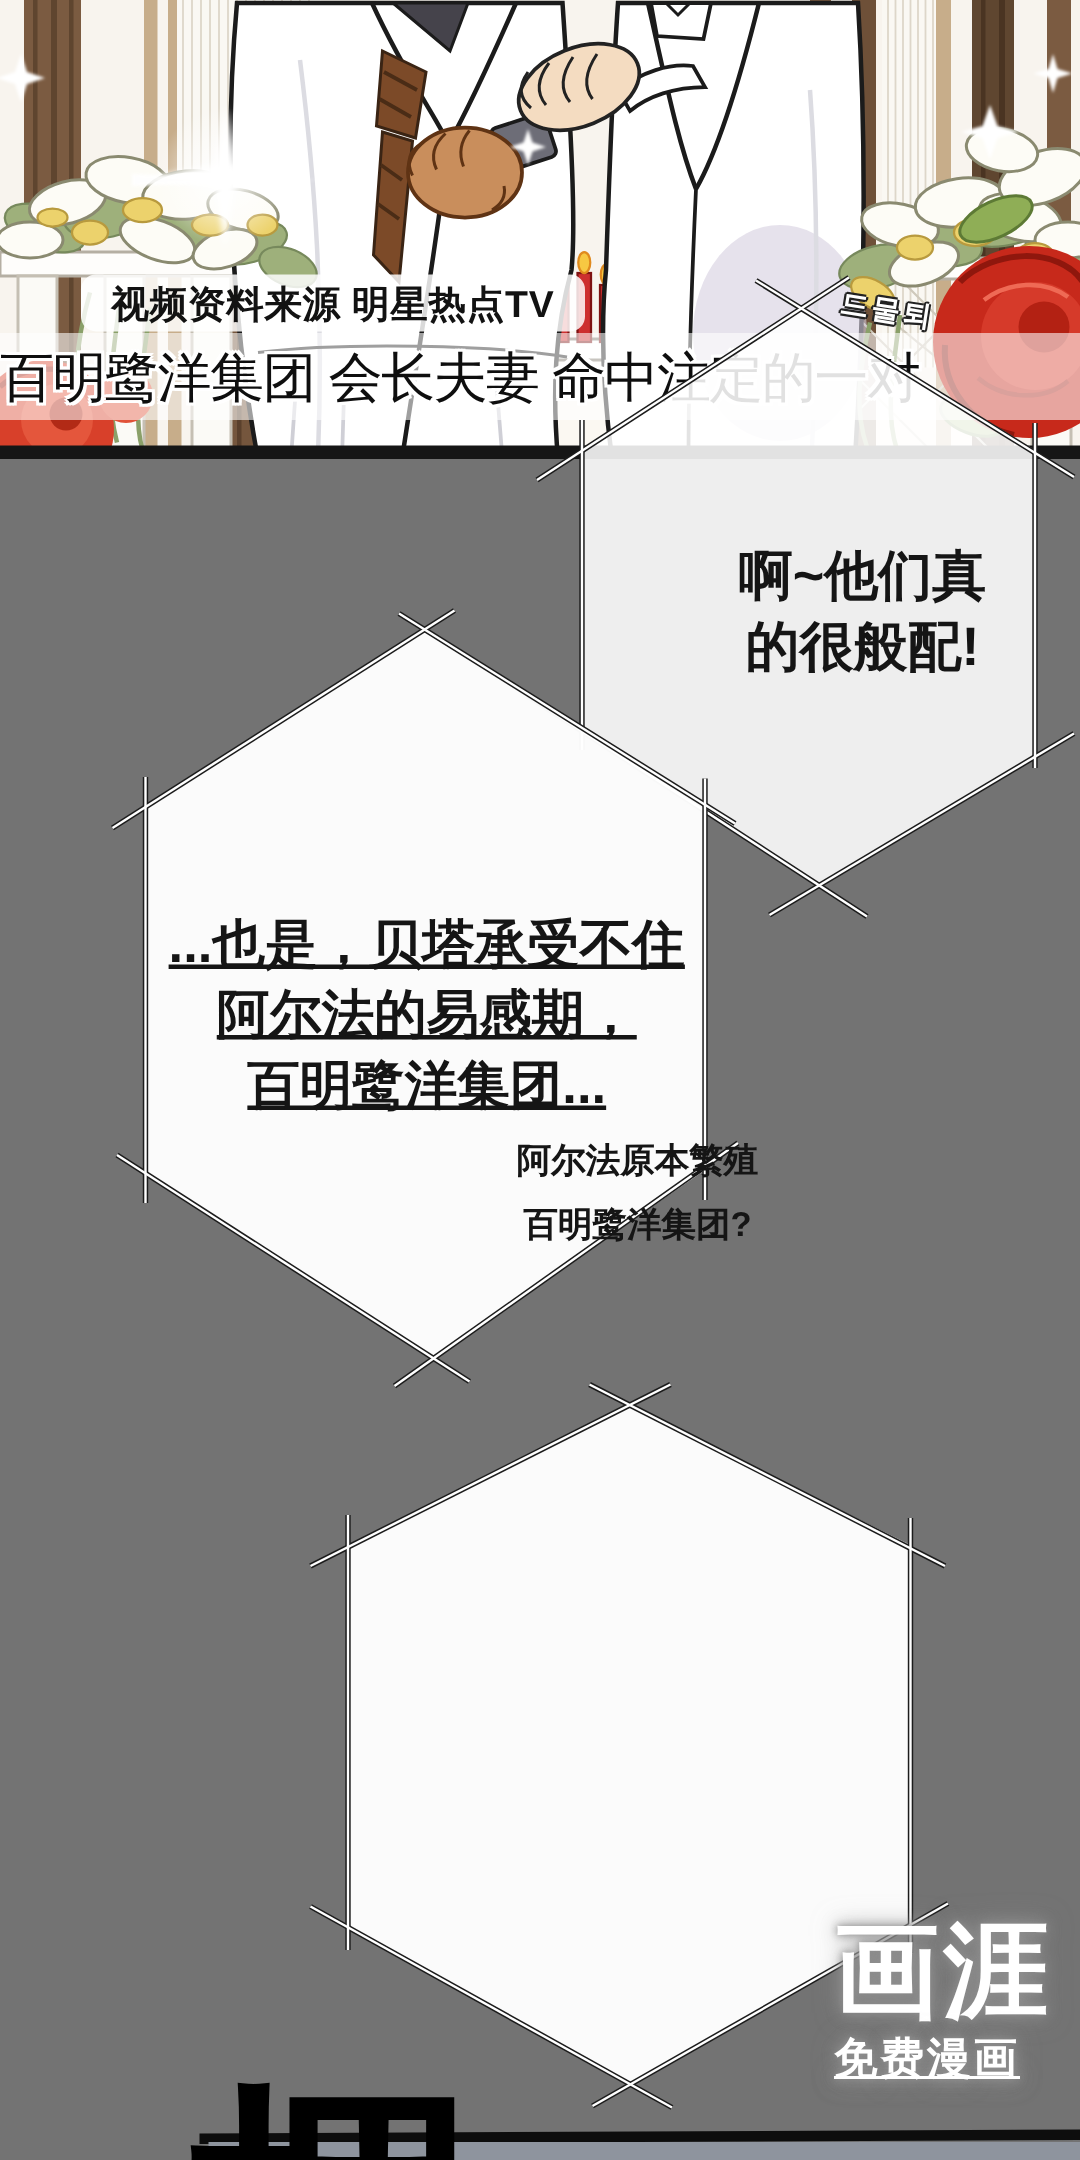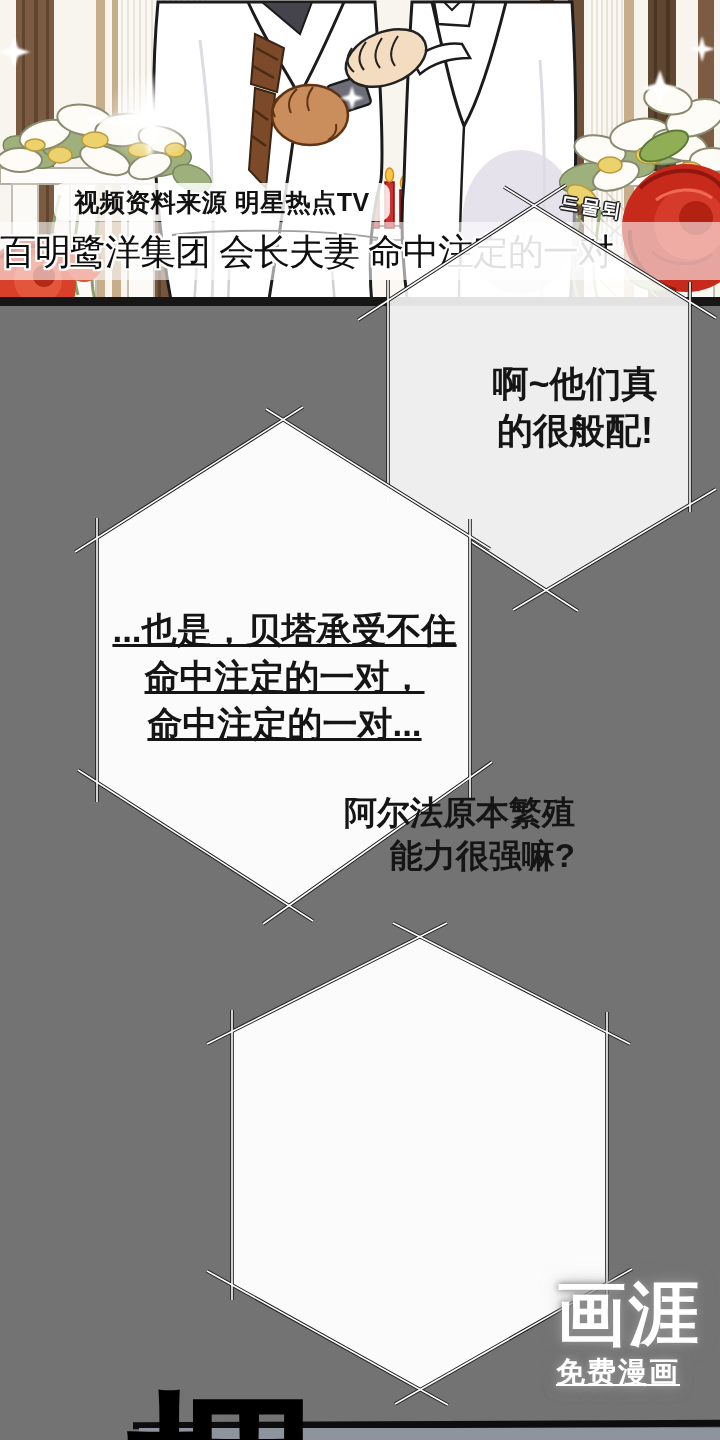--- a/index.html
+++ b/index.html
@@ -15,21 +15,21 @@
     font-size:36px;font-weight:400;color:#0e0e0e;white-space:nowrap;letter-spacing:-1px;z-index:4;
     text-shadow:-2px 0 #fff,2px 0 #fff,0 -2px #fff,0 2px #fff,-2px -2px #fff,2px 2px #fff,-2px 2px #fff,2px -2px #fff;}
   .sfx-text{left:560px;top:194px;font-size:19px;font-weight:700;color:#ffffff;z-index:4;
     transform:rotate(9deg);letter-spacing:2px;white-space:nowrap;
     text-shadow:-1.5px 0 #222,1.5px 0 #222,0 -1.5px #222,0 1.5px #222,1px 1px #222,-1px -1px #222;}
   
   #bubble-layer{left:0;top:0;z-index:5;pointer-events:none;}
   .bubble-text{position:absolute;text-align:center;font-weight:700;color:#151515;z-index:6;}
   .t-praise{left:388px;top:360px;width:302px;font-size:36px;line-height:47px;margin-left:36px;}
   .t-gossip{left:92px;top:606px;width:385px;font-size:35px;line-height:47px;text-decoration:underline;}
-  .t-question{left:275px;top:791px;width:300px;font-size:33px;line-height:43px;text-align:right;}
+  .t-question{left:275px;top:752px;width:300px;font-size:23px;line-height:43px;}
   .t-wish{left:227px;top:1124px;width:385px;font-size:35px;line-height:46px;}
   
   .watermark{left:556px;top:1277px;width:158px;text-align:left;z-index:7;color:#fff;}
   .watermark .logo{font-size:70px;font-weight:900;letter-spacing:3px;line-height:74px;
     text-shadow:0 0 5px rgba(140,140,140,.95),0 0 10px rgba(150,150,150,.8),0 0 18px rgba(160,160,160,.6);}
   .watermark .tagline{font-size:29px;font-weight:700;letter-spacing:2px;margin-top:2px;
     text-shadow:0 0 4px rgba(140,140,140,.95),0 0 9px rgba(150,150,150,.8),0 0 16px rgba(160,160,160,.6);text-decoration:underline;}
   
   .partial-char{left:126px;top:1384px;font-size:190px;line-height:190px;font-weight:900;color:#000;z-index:9;}
   .bar-black{left:133px;top:1421px;width:587px;height:7px;background:#0d0d0d;z-index:8;transform:rotate(-.25deg);}
@@ -294,26 +294,26 @@
       </g>
     </g>
   </svg>
 
   <div class="bubble-text t-praise">
     <div>啊~他们真</div>
     <div>的很般配!</div>
   </div>
   <div class="bubble-text t-gossip">
     <div>...也是，贝塔承受不住</div>
-    <div>命中注定的一对，</div>
-    <div>命中注定的一对...</div>
+    <div>阿尔法的易感期，</div>
+    <div>百明鹭洋集团...</div>
   </div>
   <div class="bubble-text t-question">
     <div>阿尔法原本繁殖</div>
-    <div>能力很强嘛?</div>
+    <div>百明鹭洋集团?</div>
   </div>
 
   <div class="abs watermark">
     <div class="logo">画涯</div>
     <div class="tagline">免费漫画</div>
   </div>
 
   <div class="abs bar-black"></div>
   <div class="abs bar-gray"></div>
   <div class="abs partial-char">捆</div>

